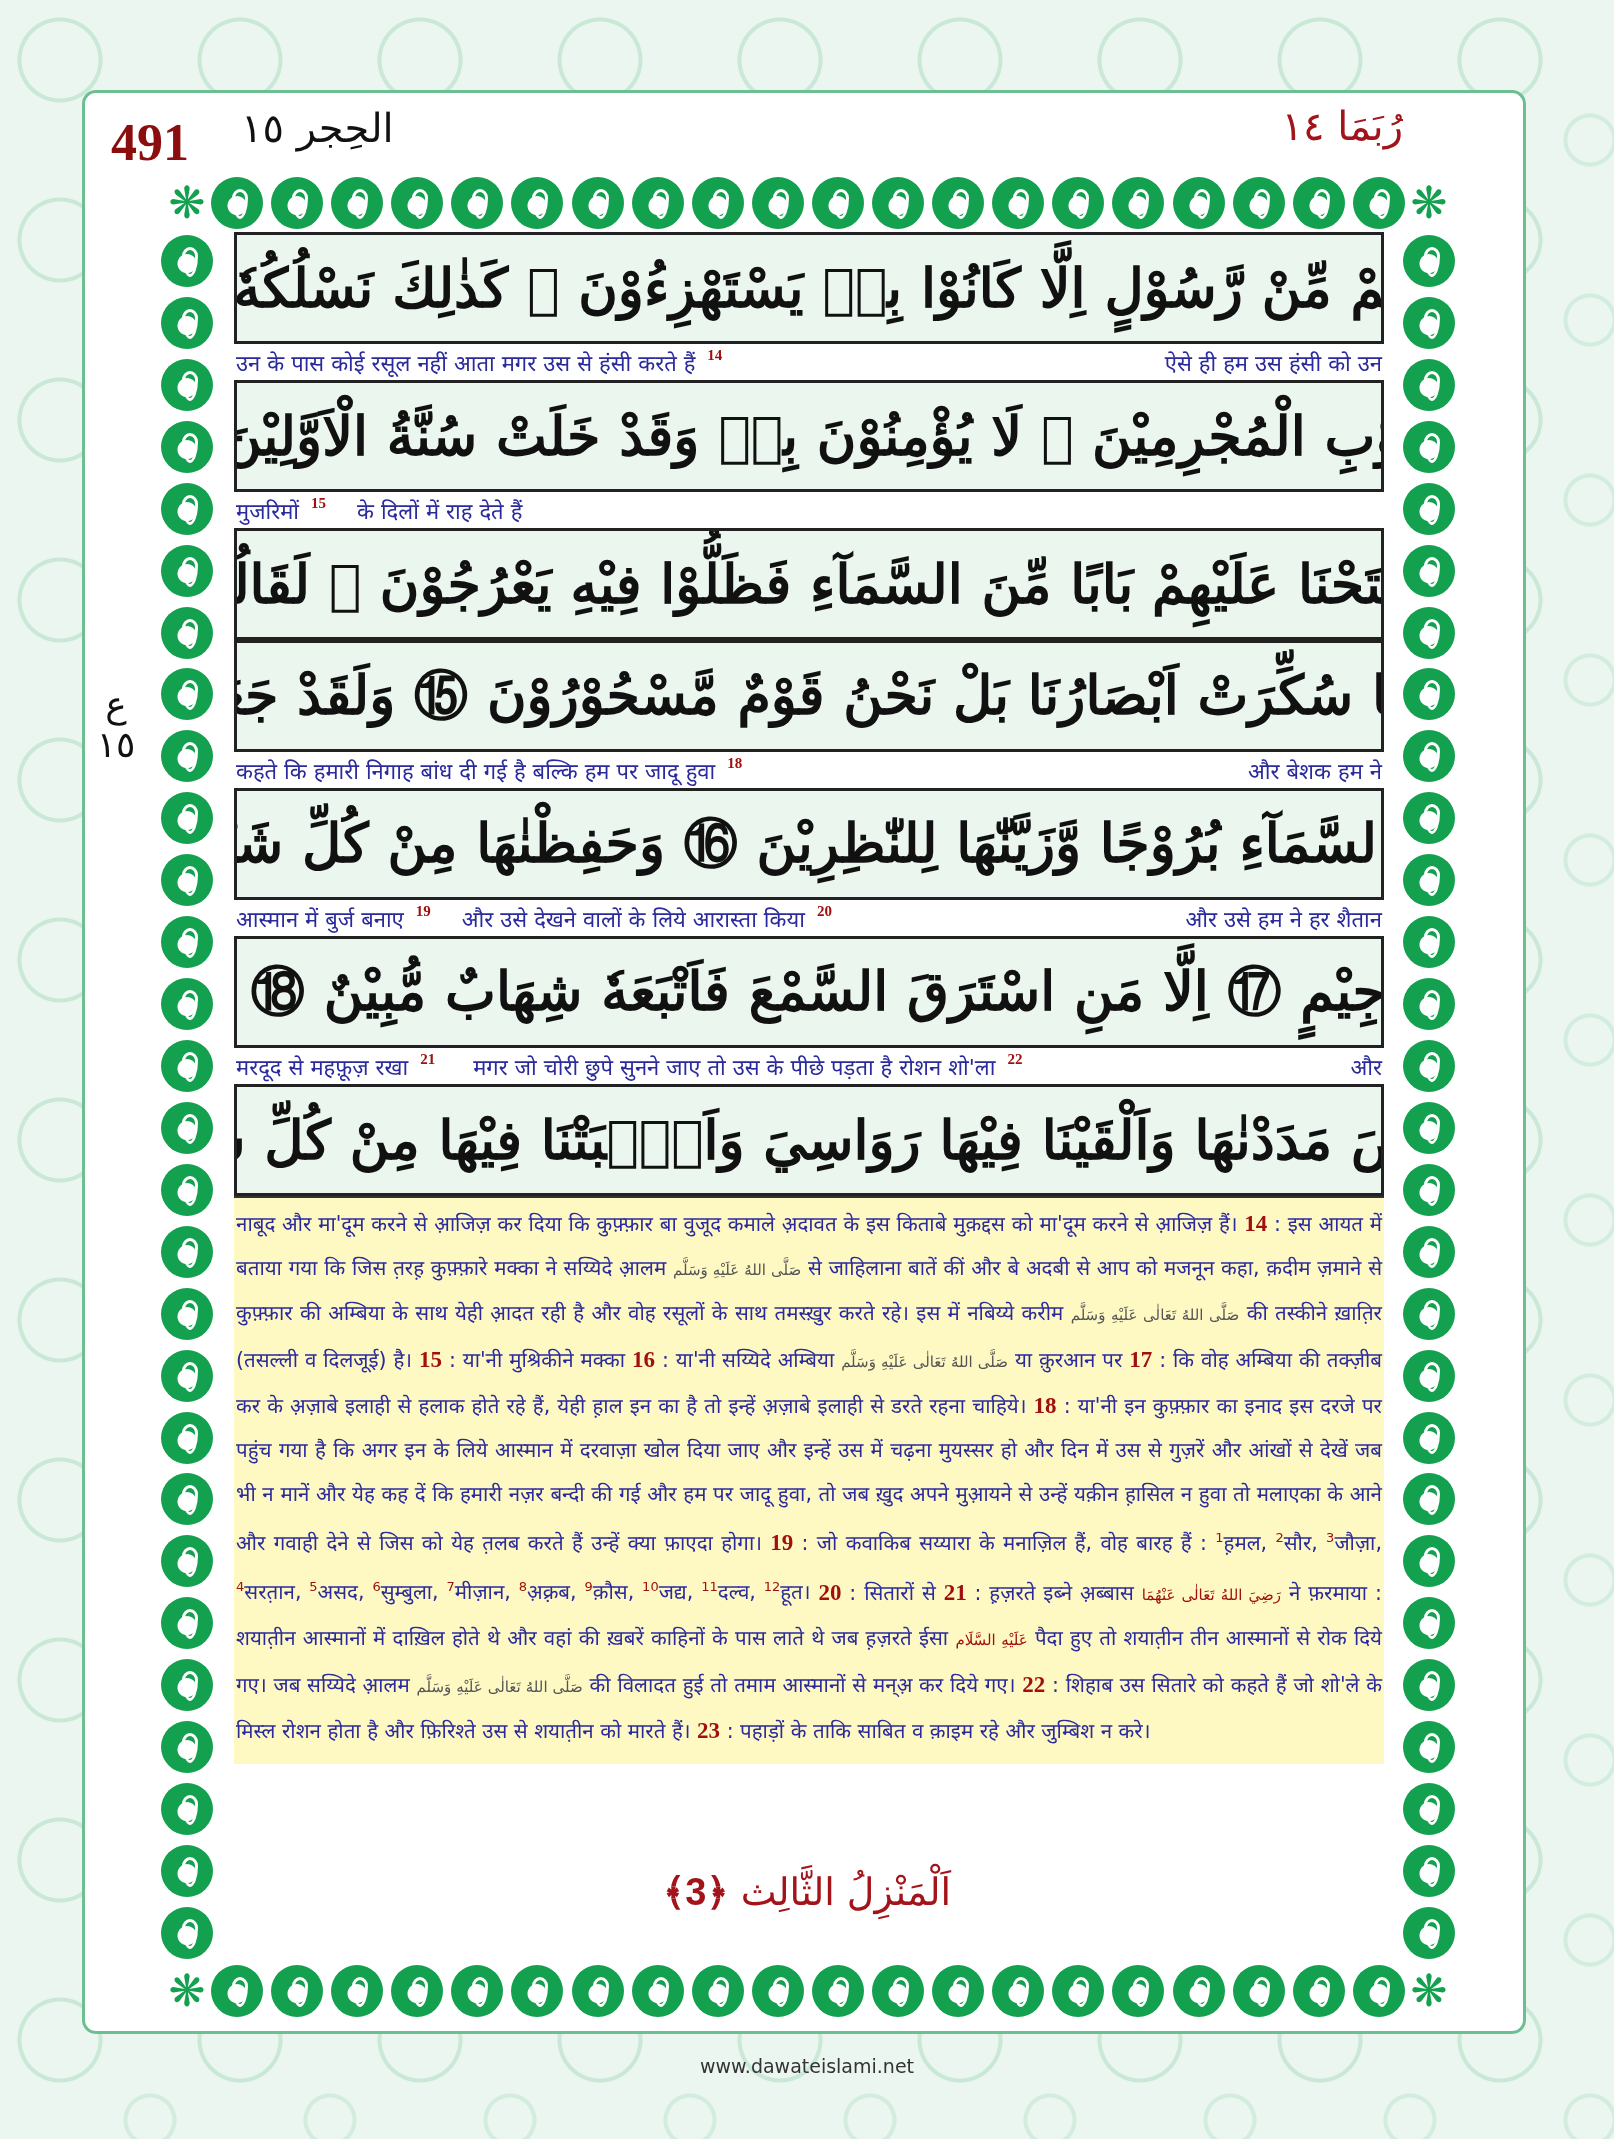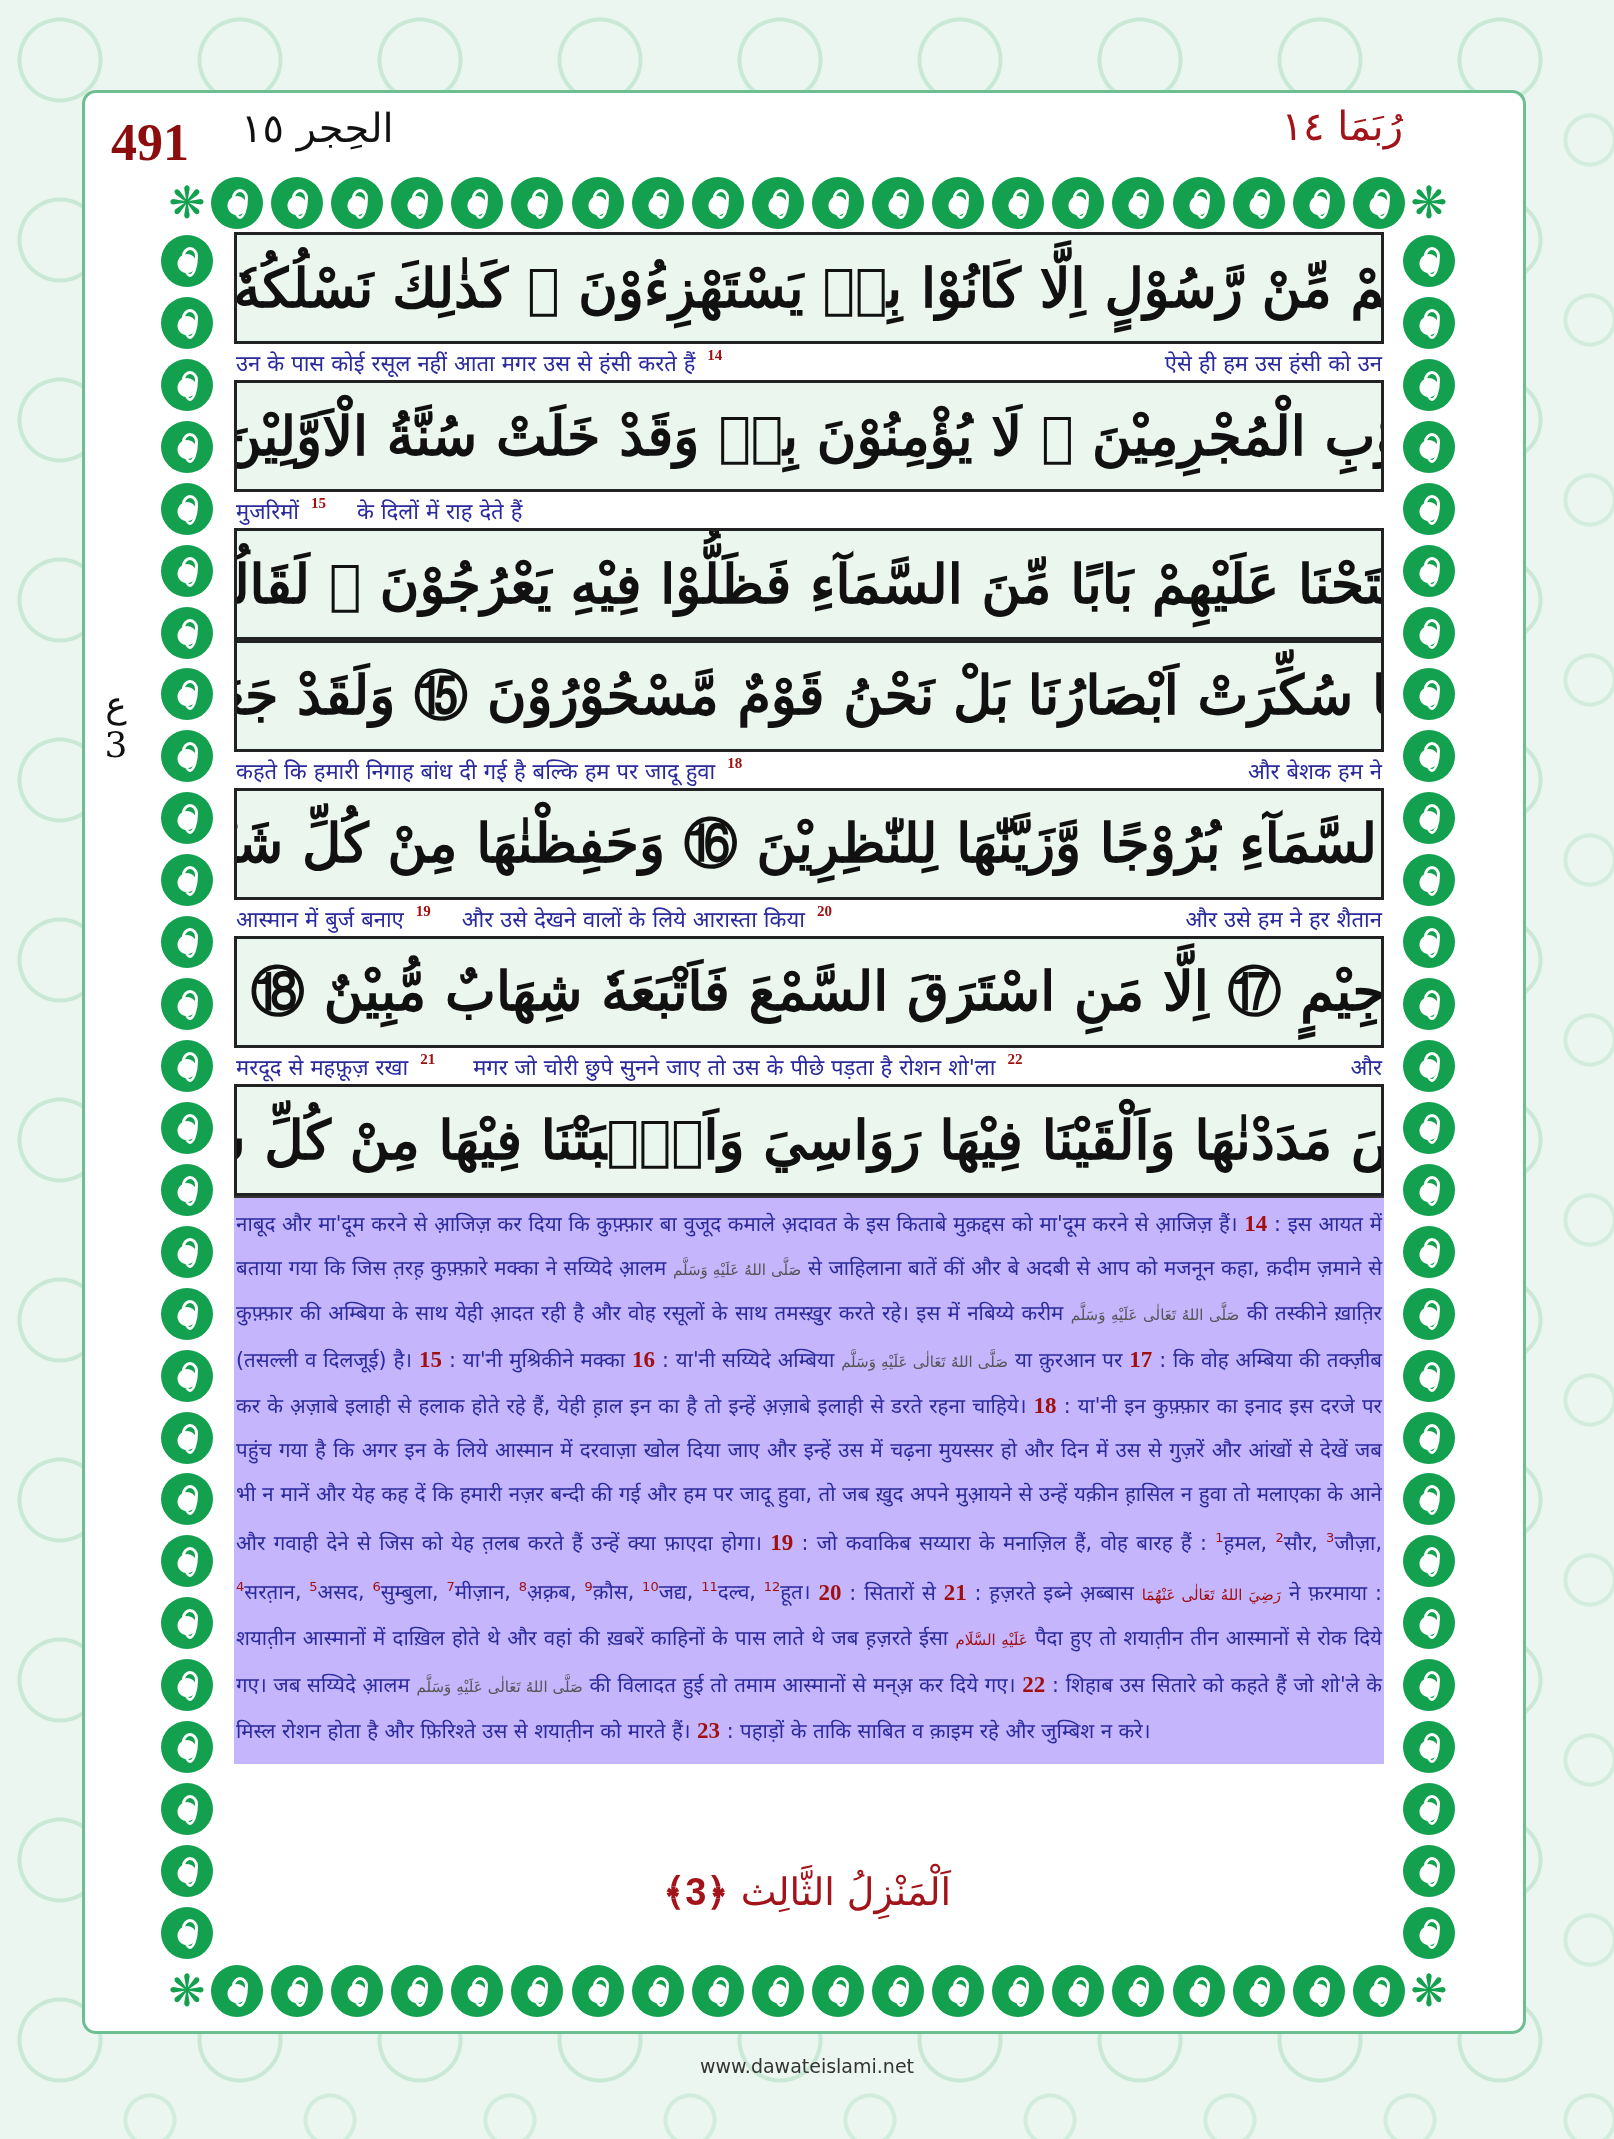--- a/index.html
+++ b/index.html
@@ -73,21 +73,21 @@
     color: #111; white-space: nowrap; overflow: hidden; padding: 0 10px;
   }
   .trans {
     height: 36px; display: flex; justify-content: space-between; align-items: center;
     font-family: "DejaVu Sans", sans-serif; font-size: 22px; color: #2a2a9c; padding: 0 2px;
   }
   .trans .seg { display: flex; gap: 12px; white-space: nowrap; }
   .trans sup { color: #a01010; font-family: "Liberation Serif", serif; font-weight: bold; font-size: 15px; }
   .block { margin-bottom: 0; }
   .commentary {
-    border-top: 2px solid #333; background: #c4b5fd; margin-top: 0;
+    border-top: 2px solid #333; background: #fef9c3; margin-top: 0;
     padding: 4px 2px 10px 2px; font-family: "DejaVu Sans", sans-serif; font-size: 20.5px;
     line-height: 43.6px; color: #2a2a9c; text-align: justify;
   }
   .commentary .num { color: #a01010; font-family: "Liberation Serif", serif; font-weight: bold; font-size: 23px; }
   .commentary .honor { color: #555; font-family: "DejaVu Serif", serif; font-size: 15px; }
   .commentary .honor.red { color: #a01010; }
   .commentary sup { color: #a01010; font-size: 13px; }
   .ruku {
     position: absolute; left: 96px; top: 685px; width: 40px; text-align: center;
     font-family: "DejaVu Serif", serif; font-size: 36px; color: #111; line-height: 1.1;
@@ -217,21 +217,21 @@
         <div class="motif"></div>
         <div class="motif"></div>
         <div class="motif"></div>
         <div class="motif"></div>
         <div class="motif"></div>
         <div class="motif"></div>
     </div>
   </div>
 </div>
 
-<div class="ruku">ع 3</div>
+<div class="ruku">ع ١٥</div>
 
 <div class="content" style="left:234px; top:232px; width:1150px;">
 
   <div class="block">
     <div class="ayah-box">يَاْتِيْهِمْ مِّنْ رَّسُوْلٍ اِلَّا كَانُوْا بِهٖ يَسْتَهْزِءُوْنَ ⑪ كَذٰلِكَ نَسْلُكُهٗ فِيْ</div>
     <div class="trans">
       <span class="seg">
           <span>उन के पास कोई रसूल नहीं आता मगर उस से हंसी करते हैं</span>
           <sup>14</sup>
         </span>

